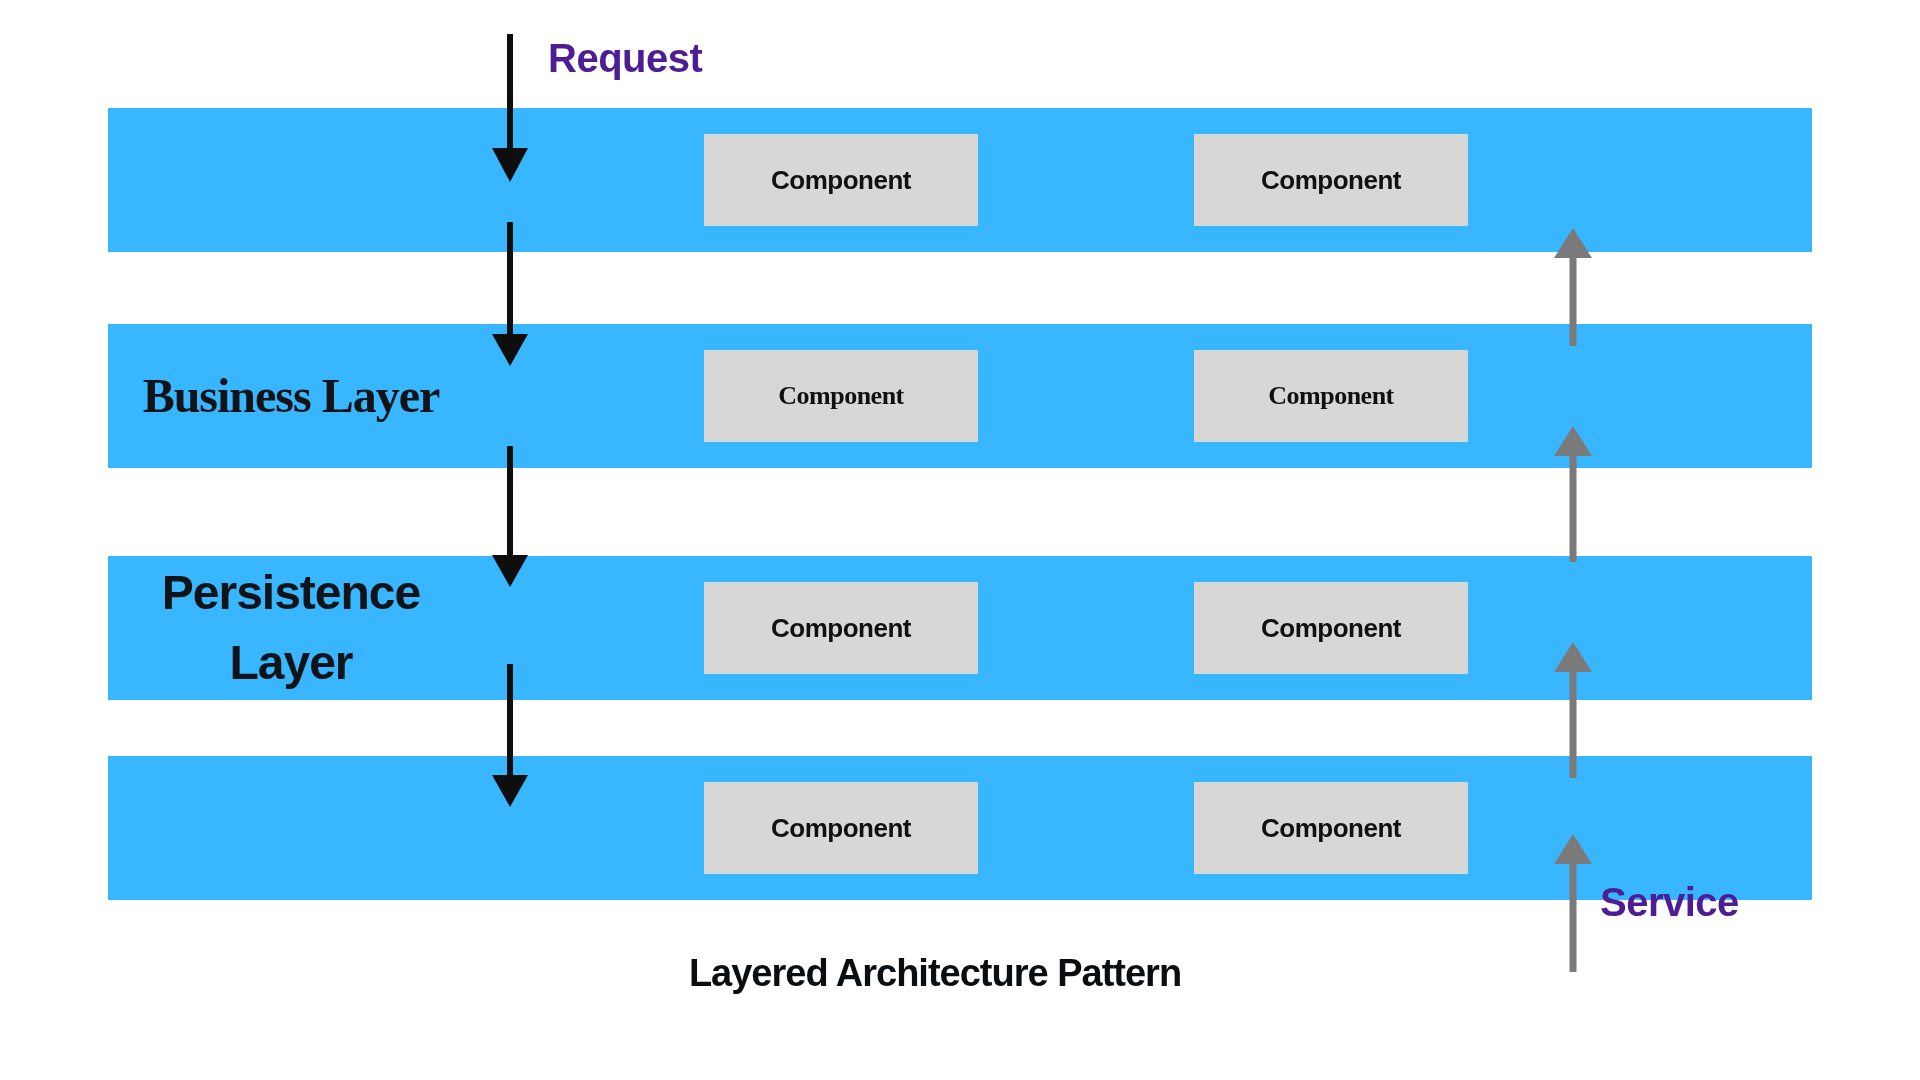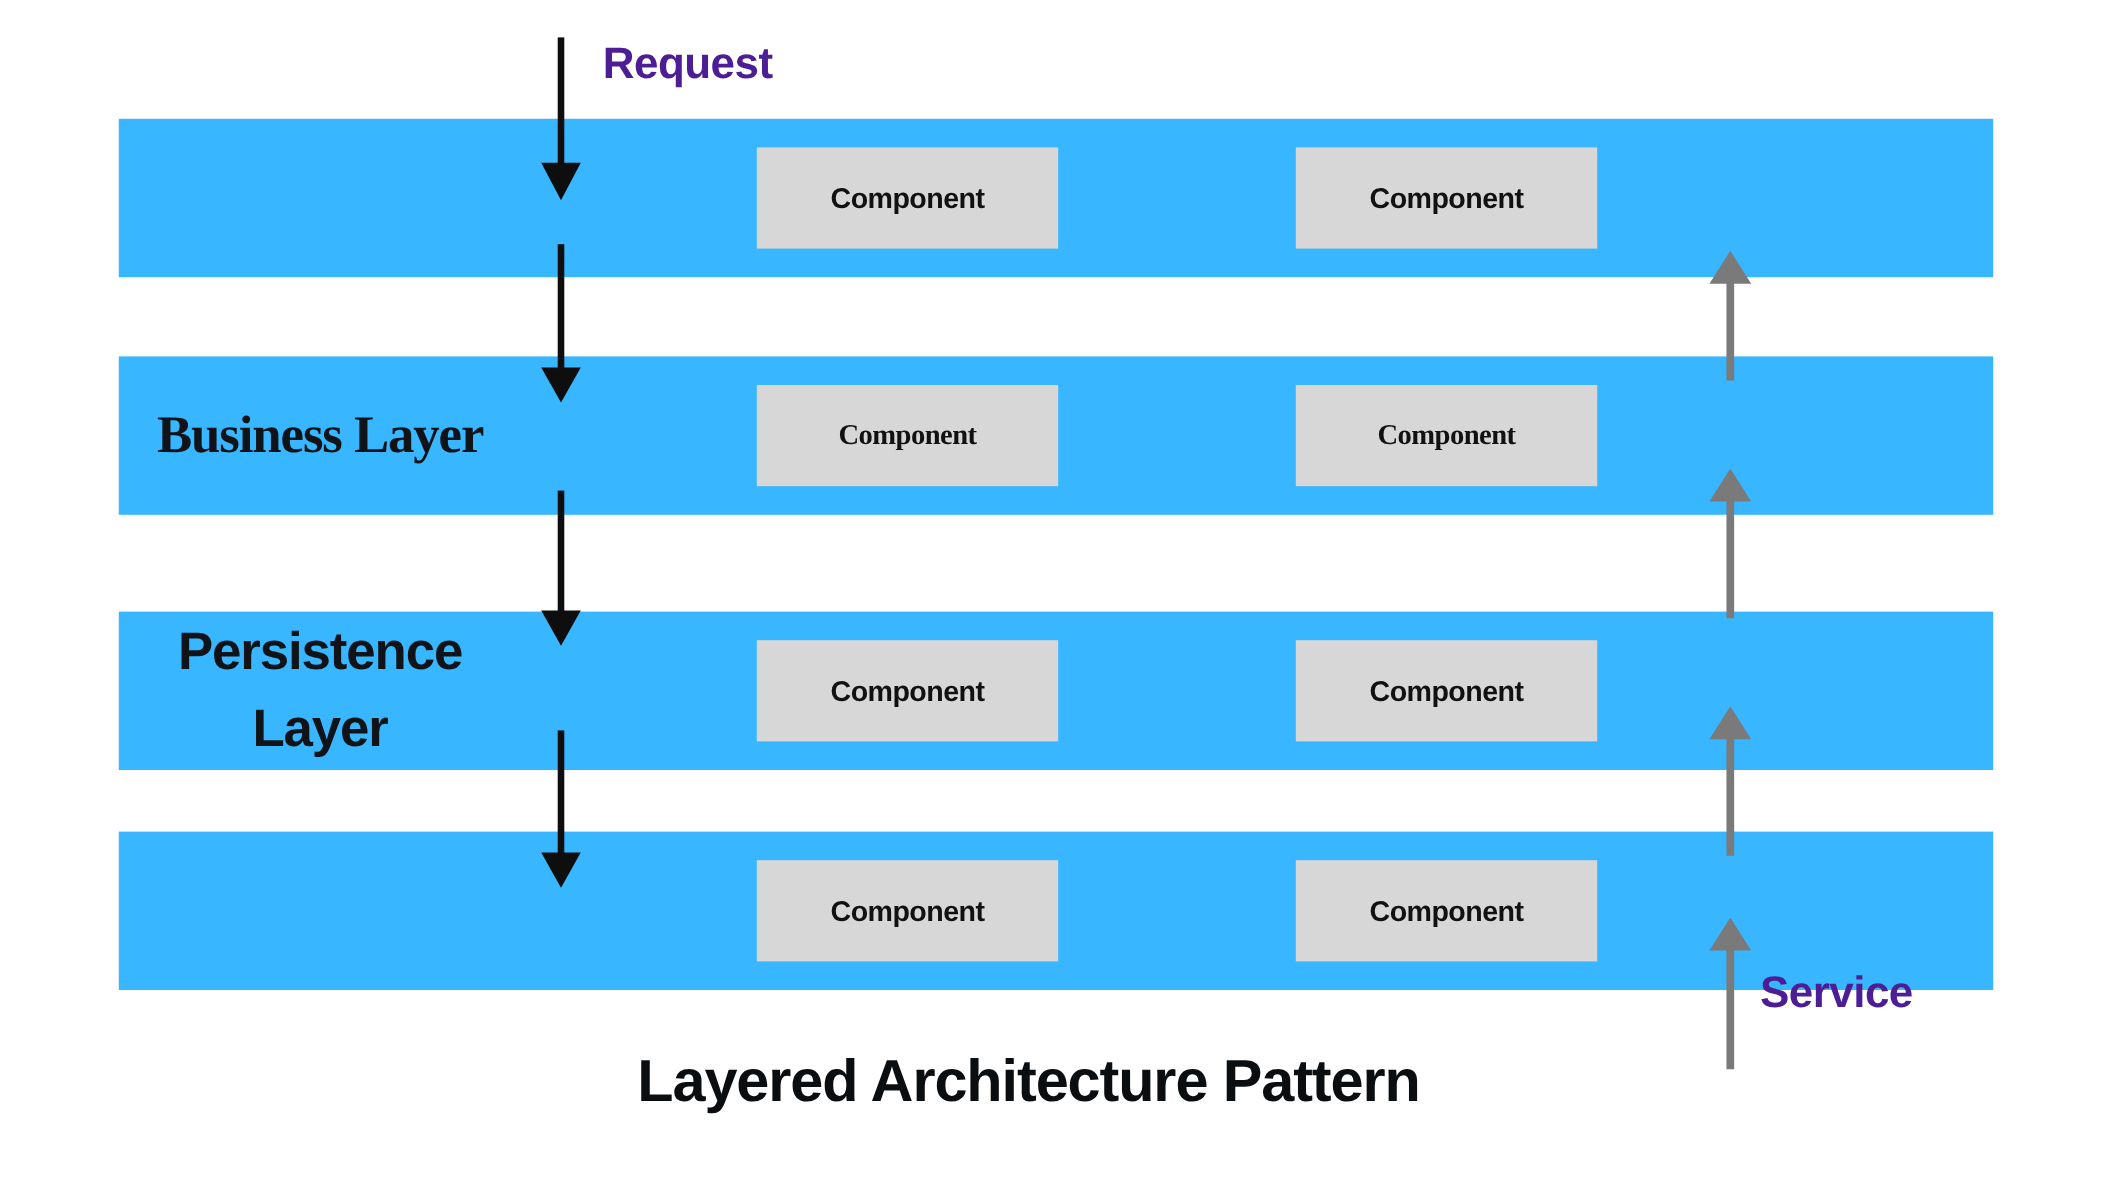--- a/index.html
+++ b/index.html
@@ -34,21 +34,21 @@
   .layer-label{
     position:absolute;left:0;top:0;width:366px;height:100%;
     display:flex;align-items:center;justify-content:center;
     text-align:center;
     font-size:48px;font-weight:700;line-height:1.45;letter-spacing:-1px;
     color:var(--text);
   }
   .component{
     position:absolute;top:26px;width:274px;height:92px;
     background:var(--component-fill);
-    display:flex;align-items:center;justify-content:center;
+    display:flex;align-items:center;justify-content:center;margin-left:16px;
   }
   .component.c1{left:580px;}
   .component.c2{left:1070px;}
   .component span{
     font-size:26px;font-weight:700;letter-spacing:-0.5px;color:#111;
   }
   
   .arrows{
     position:absolute;inset:0;width:1920px;height:1080px;
     z-index:2;pointer-events:none;
@@ -63,21 +63,21 @@
     font-size:40px;font-weight:700;letter-spacing:-0.5px;color:#4c1d95;
     white-space:nowrap;
   }
   .request-label{left:548px;top:36px;}
   .service-label{left:1600px;top:880px;}
   .title{
     position:absolute;z-index:3;
     left:0;width:1920px;top:952px;
     padding-right:50px;
     text-align:center;
-    font-size:54px;font-weight:700;letter-spacing:-1px;
+    font-size:38px;font-weight:700;letter-spacing:-1px;
     color:#0b0e11;
   }
 </style>
 </head>
 <body>
 
 <div class="canvas">
 
   <svg class="arrows" viewBox="0 0 1920 1080" aria-hidden="true">
     <g>

